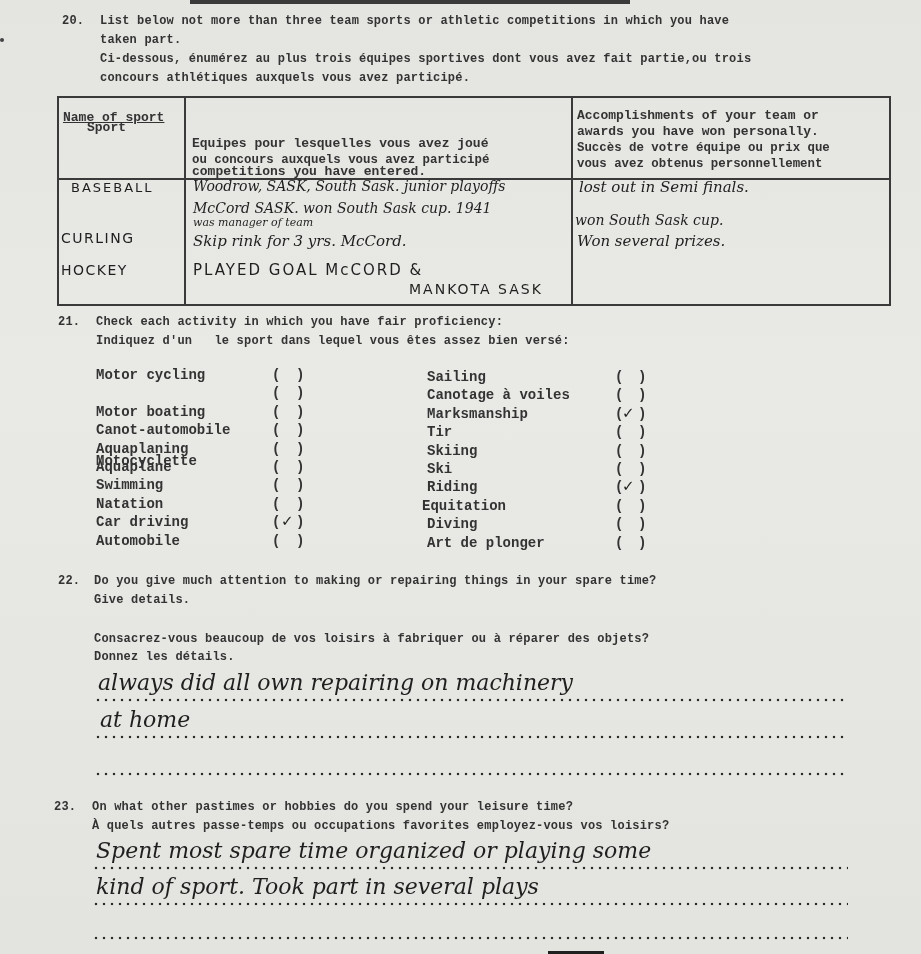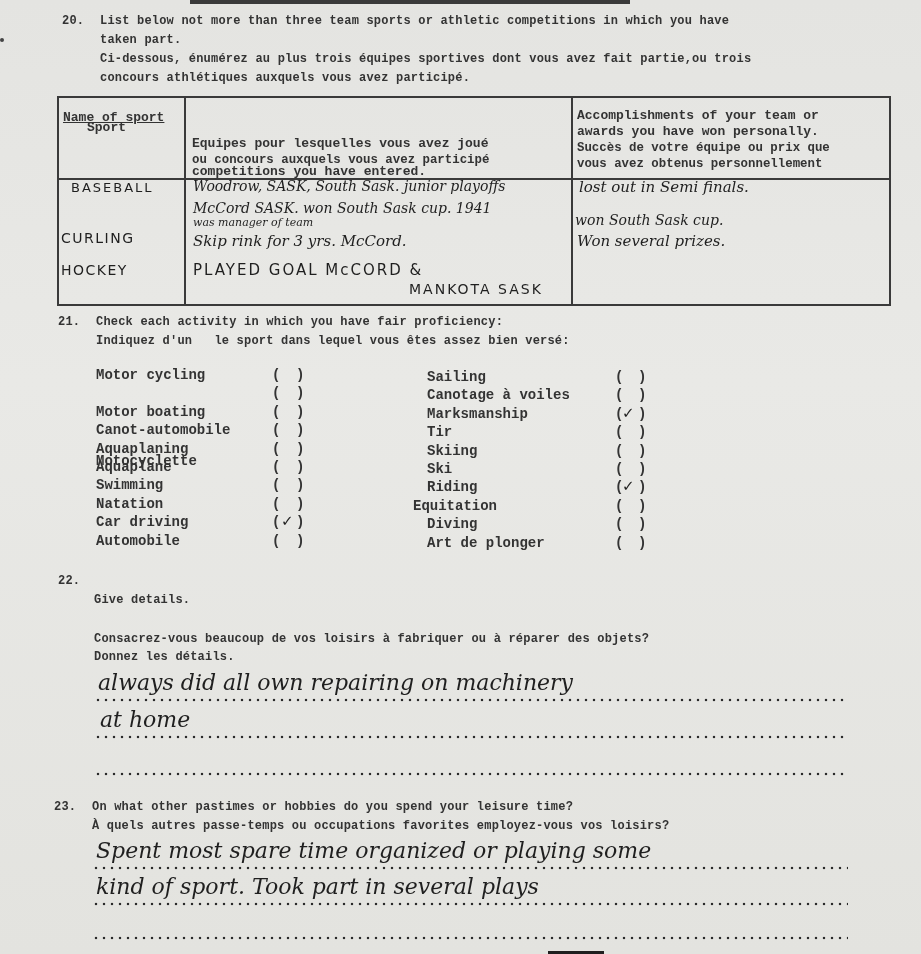--- a/index.html
+++ b/index.html
@@ -163,37 +163,38 @@
         <div class="chk" style="left: 615px; top: 461px;">(</div>
         <div class="chk" style="left: 638px; top: 461px;">)</div>
       </div>
       <div>
         <div class="chk" style="left: 427px; top: 479.4px;">Riding</div>
         <div class="chk" style="left: 615px; top: 479.4px;">(</div>
         <div class="chk" style="left: 638px; top: 479.4px;">)</div>
         <div class="mark" style="left: 622px; top: 477.4px;">✓</div>
       </div>
       <div>
-        <div class="chk" style="left: 413px; top: 497.8px;">Equitation</div>
+        <div class="chk" style="left: 422px; top: 497.8px;">Equitation</div>
         <div class="chk" style="left: 615px; top: 497.8px;">(</div>
         <div class="chk" style="left: 638px; top: 497.8px;">)</div>
       </div>
       <div>
         <div class="chk" style="left: 427px; top: 516.2px;">Diving</div>
         <div class="chk" style="left: 615px; top: 516.2px;">(</div>
         <div class="chk" style="left: 638px; top: 516.2px;">)</div>
       </div>
       <div>
         <div class="chk" style="left: 427px; top: 534.6px;">Art de plonger</div>
         <div class="chk" style="left: 615px; top: 534.6px;">(</div>
         <div class="chk" style="left: 638px; top: 534.6px;">)</div>
       </div>
     </div>
 
   <div class="tw" style="left:58px;top:572px;">22.</div>
+  <div class="tw" style="left:94px;top:572px;">Do you give much attention to making or repairing things in your spare time?</div>
   <div class="tw" style="left:94px;top:591px;">Give details.</div>
   <div class="tw" style="left:94px;top:630px;">Consacrez-vous beaucoup de vos loisirs à fabriquer ou à réparer des objets?</div>
   <div class="tw" style="left:94px;top:648px;">Donnez les détails.</div>
 
   <div class="dots" style="left:94px;top:698px;width:750px;"></div>
   <div class="hw" style="left:98px;top:670px;font-size:22px;">always did all own repairing on machinery</div>
   <div class="dots" style="left:94px;top:735px;width:750px;"></div>
   <div class="hw" style="left:100px;top:707px;font-size:22px;">at home</div>
   <div class="dots" style="left:94px;top:772px;width:750px;"></div>
 

